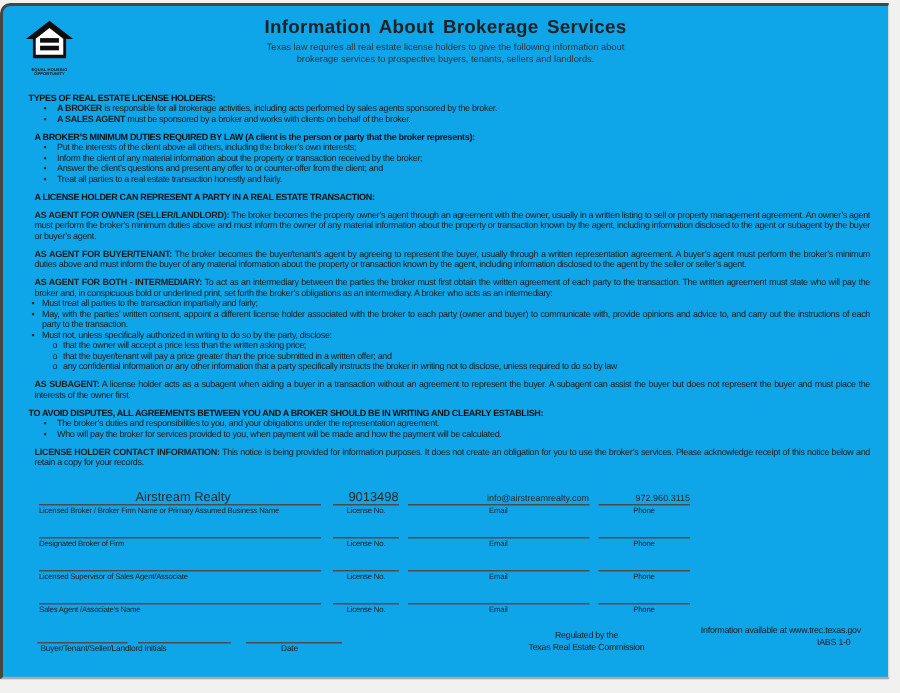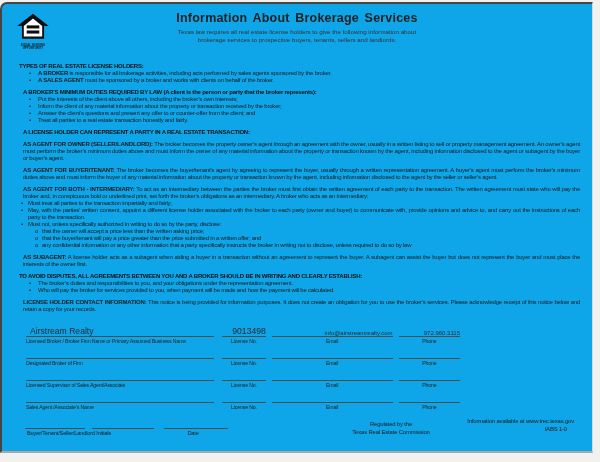--- a/index.html
+++ b/index.html
@@ -47,21 +47,21 @@
   .bl-flush .bullet-text,.bl-sub .bullet-text{text-align:justify;}
   
   .contact{margin:12px 0 0 24px;width:434px;}
   .c-row{display:flex;margin-bottom:3px;}
   .c-cell{display:flex;flex-direction:column;}
   .c-name{width:190px;margin-right:8px;}
   .c-lic{width:44px;margin-right:6px;}
   .c-email{width:122px;margin-right:6px;}
   .c-phone{width:62px;}
   .c-val{height:11px;border-bottom:1px solid #4c4c4a;display:flex;align-items:flex-end;justify-content:flex-end;}
-  .c-name .c-val{justify-content:flex-start;padding-left:4px;}
+  .c-name .c-val{justify-content:center;padding-left:4px;}
   .v-big{font-size:8.6px;color:#2a2a2a;}
   .v-small{font-size:6px;color:#2a2a2a;}
   .c-lbl{font-size:5.2px;color:#222;text-align:center;padding-top:1px;letter-spacing:-.15px;}
   .c-name .c-lbl{text-align:left;}
   
   .bottomrow{position:relative;height:30px;margin:9px 18px 0 23px;}
   .sig{position:absolute;left:0;top:0;}
   .sig-lines{display:flex;}
   .sig-line{height:9px;border-bottom:1px solid #4c4c4a;}
   .sl-1{width:60px;margin-right:7px;}

